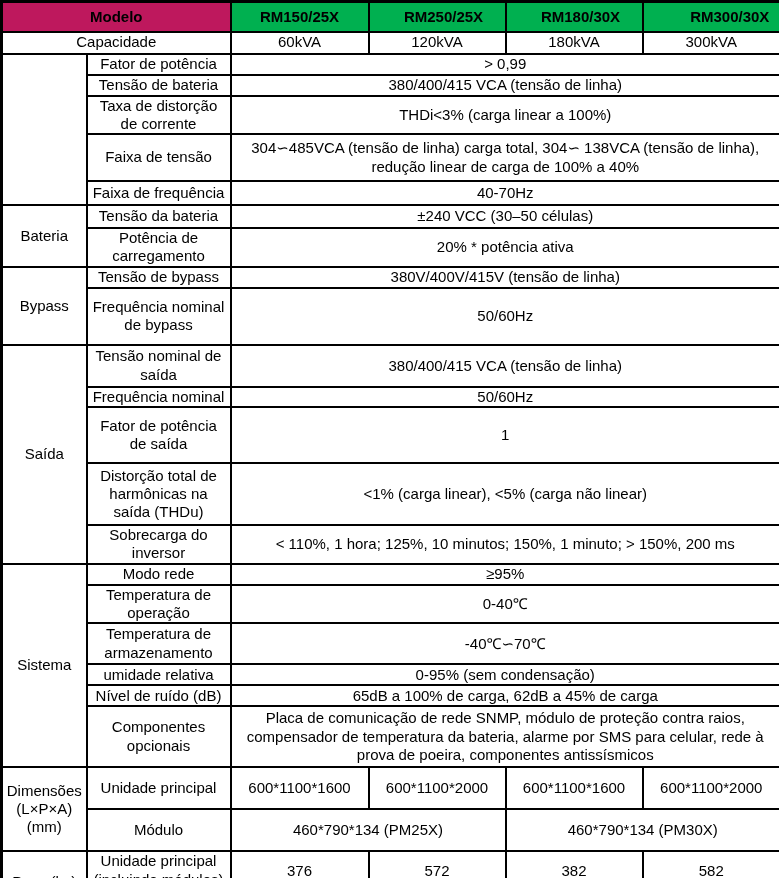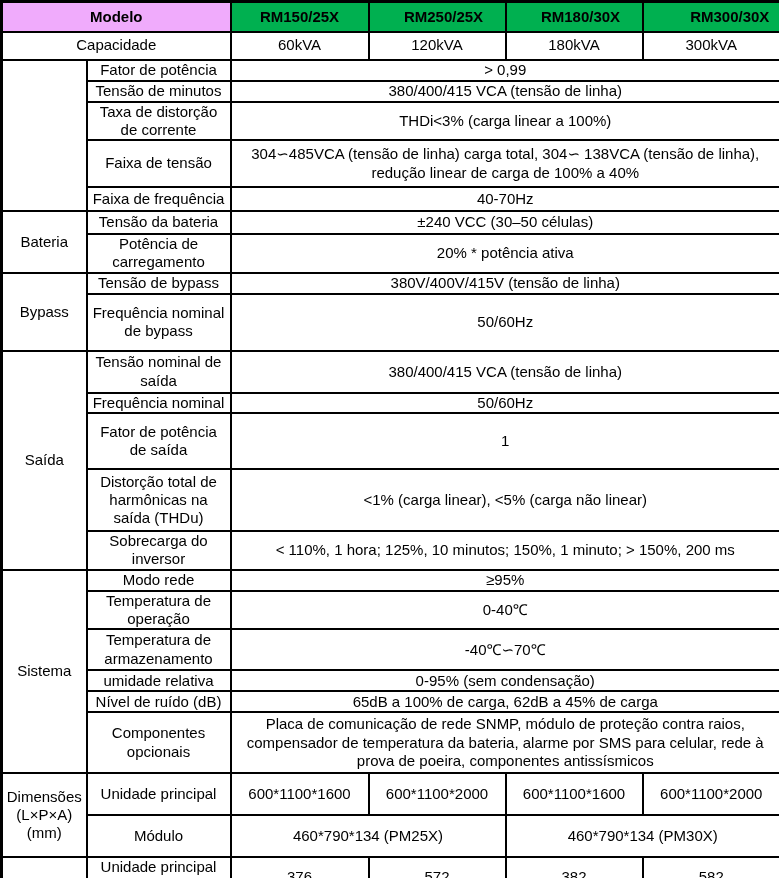--- a/index.html
+++ b/index.html
@@ -36,42 +36,42 @@
     <col style="width:85px">
     <col style="width:144px">
     <col style="width:138px">
     <col style="width:137px">
     <col style="width:137px">
     <col style="width:138px">
   </colgroup>
   <tbody>
 
     <tr style="height:30px">
-      <td class="green" colspan="2" style="background-color: #f0abfc;">Modelo</td>
+      <td class="green" colspan="2" style="background-color: #be185d;">Modelo</td>
       <td class="green" style="background-color: rgb(0, 176, 80);">RM150/25X</td>
       <td class="green" style="background-color: rgb(0, 176, 80); padding-left: 16px;">RM250/25X</td>
       <td class="green" style="background-color: rgb(0, 176, 80); padding-left: 16px;">RM180/30X</td>
       <td class="green" style="background-color: rgb(0, 176, 80); padding-left: 40px;">RM300/30X</td>
     </tr>
 
-    <tr style="height:28px">
+    <tr style="height:22px">
       <td class="tb" colspan="2">Capacidade</td>
       <td class="tb">60kVA</td>
       <td class="tb">120kVA</td>
       <td class="tb">180kVA</td>
       <td class="tb">300kVA</td>
     </tr>
 
     <tr style="height:21px">
       <td class="tb" rowspan="5"></td>
       <td>Fator de potência</td>
       <td colspan="4">&gt; 0,99</td>
     </tr>
     <tr style="height:21px">
-      <td>Tensão de minutos</td>
+      <td>Tensão de bateria</td>
       <td colspan="4">380/400/415 VCA (tensão de linha)</td>
     </tr>
     <tr style="height:37px">
       <td>Taxa de distorção de corrente</td>
       <td colspan="4">THDi&lt;3% (carga linear a 100%)</td>
     </tr>
     <tr style="height:47px">
       <td>Faixa de tensão</td>
       <td colspan="4">304∽485VCA (tensão de linha) carga total, 304∽ 138VCA (tensão de linha), redução linear de carga de 100% a 40%</td>
     </tr>

